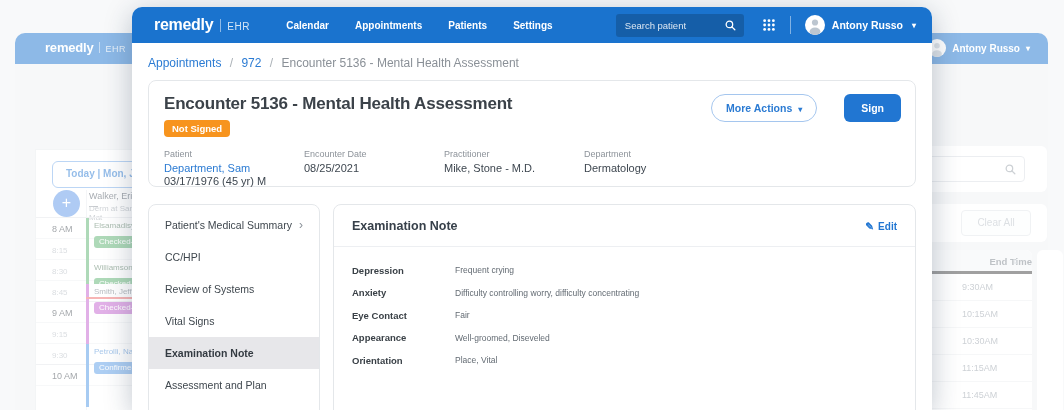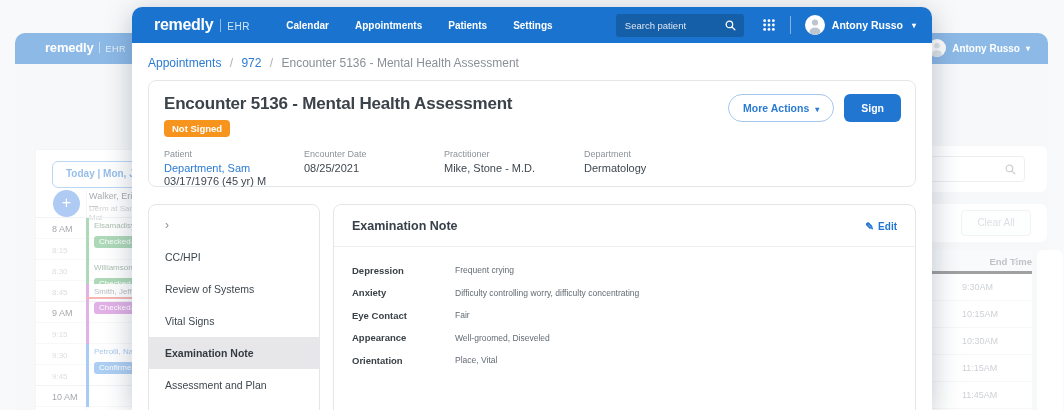--- a/index.html
+++ b/index.html
@@ -78,21 +78,21 @@
 
   .crumbs { padding:13px 0 0 16px; font-size:12px; color:#8a9097; }
   .crumbs .lnk { color:#2b7bd3; cursor:pointer; }
   .crumbs .sep { margin:0 5px; color:#aab0b6; }
 
   .hdr-card { position:relative; margin:10px 16px 0; height:107px; border:1px solid #e4e7ea; border-radius:8px;
     background:#fff; padding:13px 15px; }
   .hdr-title { font-size:17px; font-weight:bold; color:#3b4249; letter-spacing:-0.2px; }
   .hdr-badge { display:inline-block; margin-top:6px; background:#f7941e; color:#fff; font-size:9.5px; font-weight:bold;
     padding:3px 8px; border-radius:4px; }
-  .hdr-btns { position:absolute; top:13px; right:14px; display:flex; gap:10px; align-items:center; }
+  .hdr-btns { position:absolute; top:13px; right:14px; display:flex; gap:27px; align-items:center; }
   .btn-more { border:1.5px solid #a5c6ee; border-radius:16px; background:#fff; color:#2b7bd3; font-size:10.5px;
     font-weight:bold; padding:7px 14px; cursor:pointer; font-family:"Liberation Sans", sans-serif; }
   .btn-more .chev { font-size:8px; margin-left:6px; }
   .btn-sign { border:none; border-radius:6px; background:#2176d2; color:#fff; font-size:10.5px; font-weight:bold;
     padding:8px 17px; cursor:pointer; font-family:"Liberation Sans", sans-serif; }
   .fields { display:flex; margin-top:12px; }
   .field { width:140px; }
   .field .fl { font-size:9px; color:#8d939a; margin-bottom:3px; }
   .field .fv { font-size:11px; color:#3e4750; }
   .field .fv.link { color:#2b7bd3; cursor:pointer; }
@@ -145,21 +145,20 @@
         <div class="cal-vline"></div>
 
         <div class="cal-grid">
           <div class="cal-row hour"><span class="t">8 AM</span></div>
           <div class="cal-row"><span class="t">8:15</span></div>
           <div class="cal-row"><span class="t">8:30</span></div>
           <div class="cal-row"><span class="t">8:45</span></div>
           <div class="cal-row hour"><span class="t">9 AM</span></div>
           <div class="cal-row"><span class="t">9:15</span></div>
           <div class="cal-row"><span class="t">9:30</span></div>
-          <div class="cal-row"><span class="t">9:45</span></div>
           <div class="cal-row hour"><span class="t">10 AM</span></div>
           <div class="cal-row"></div>
 
         </div>
 
         <div class="apt green" style="top:68px; height:42px;">
           <div class="nm">Elsamadisy, Nas</div>
           <span class="badge">Checked-out</span>
         </div>
         <div class="apt green" style="top:110px; height:24px;">
@@ -283,20 +282,21 @@
         <div class="field">
           <div class="fl">Department</div>
           <div class="fv">Dermatology</div>
         </div>
       </div>
     </div>
 
     <div class="cards">
       <div class="side-card">
         <div class="side-item">
+          <span>Patient's Medical Summary</span>
           <span class="chevr">›</span>
         </div>
         <div class="side-item">
             <span>CC/HPI</span>
           </div>
         <div class="side-item">
             <span>Review of Systems</span>
           </div>
         <div class="side-item">
             <span>Vital Signs</span>

